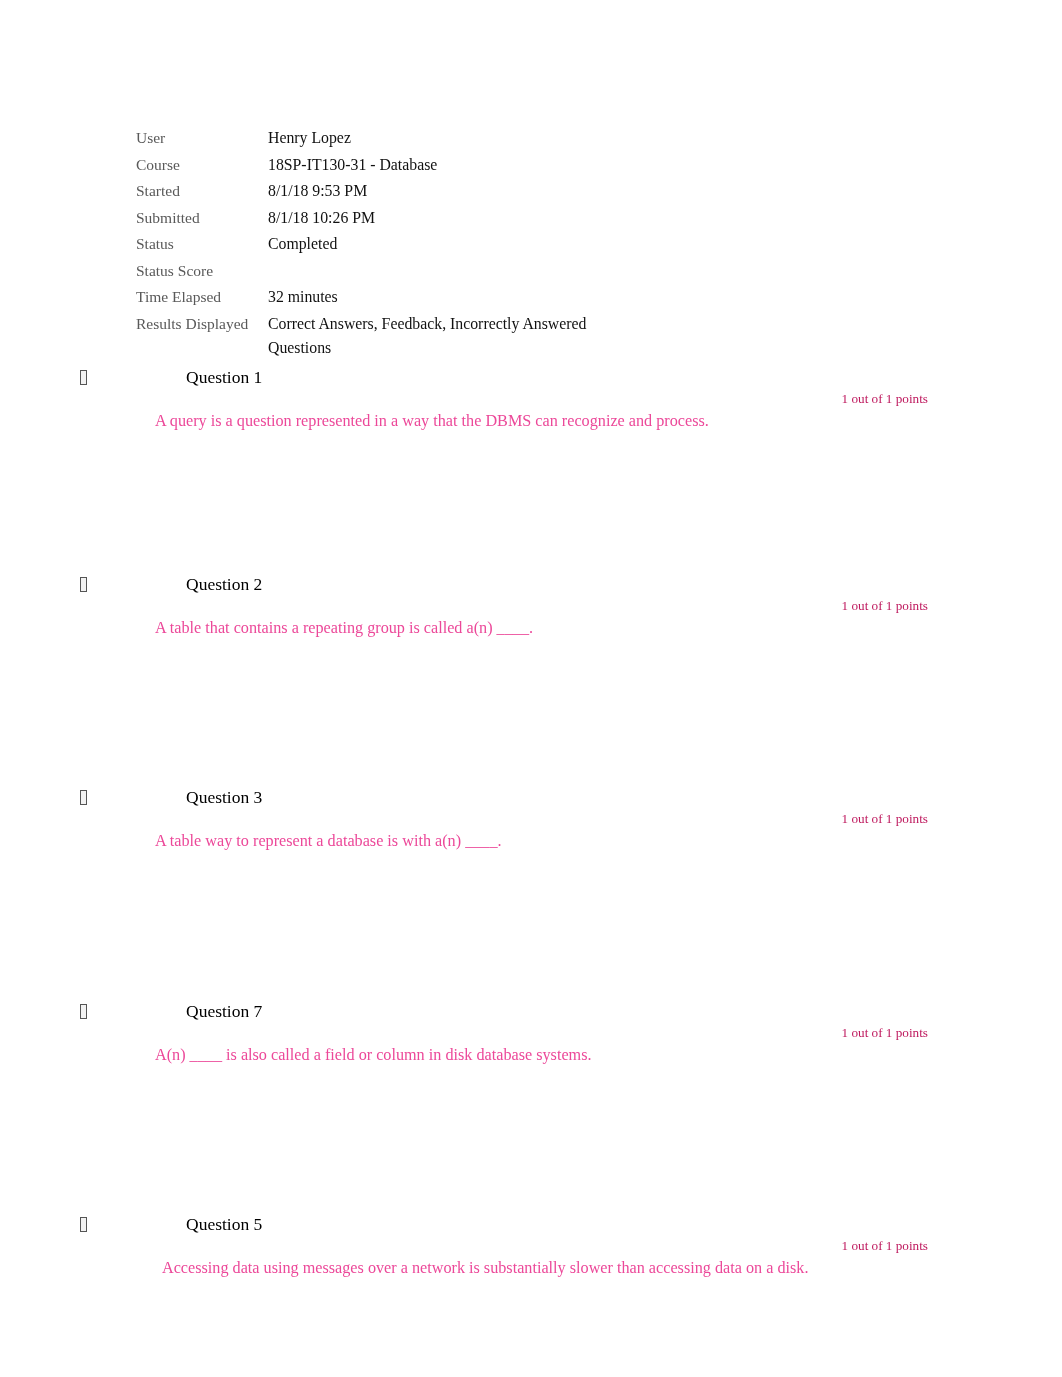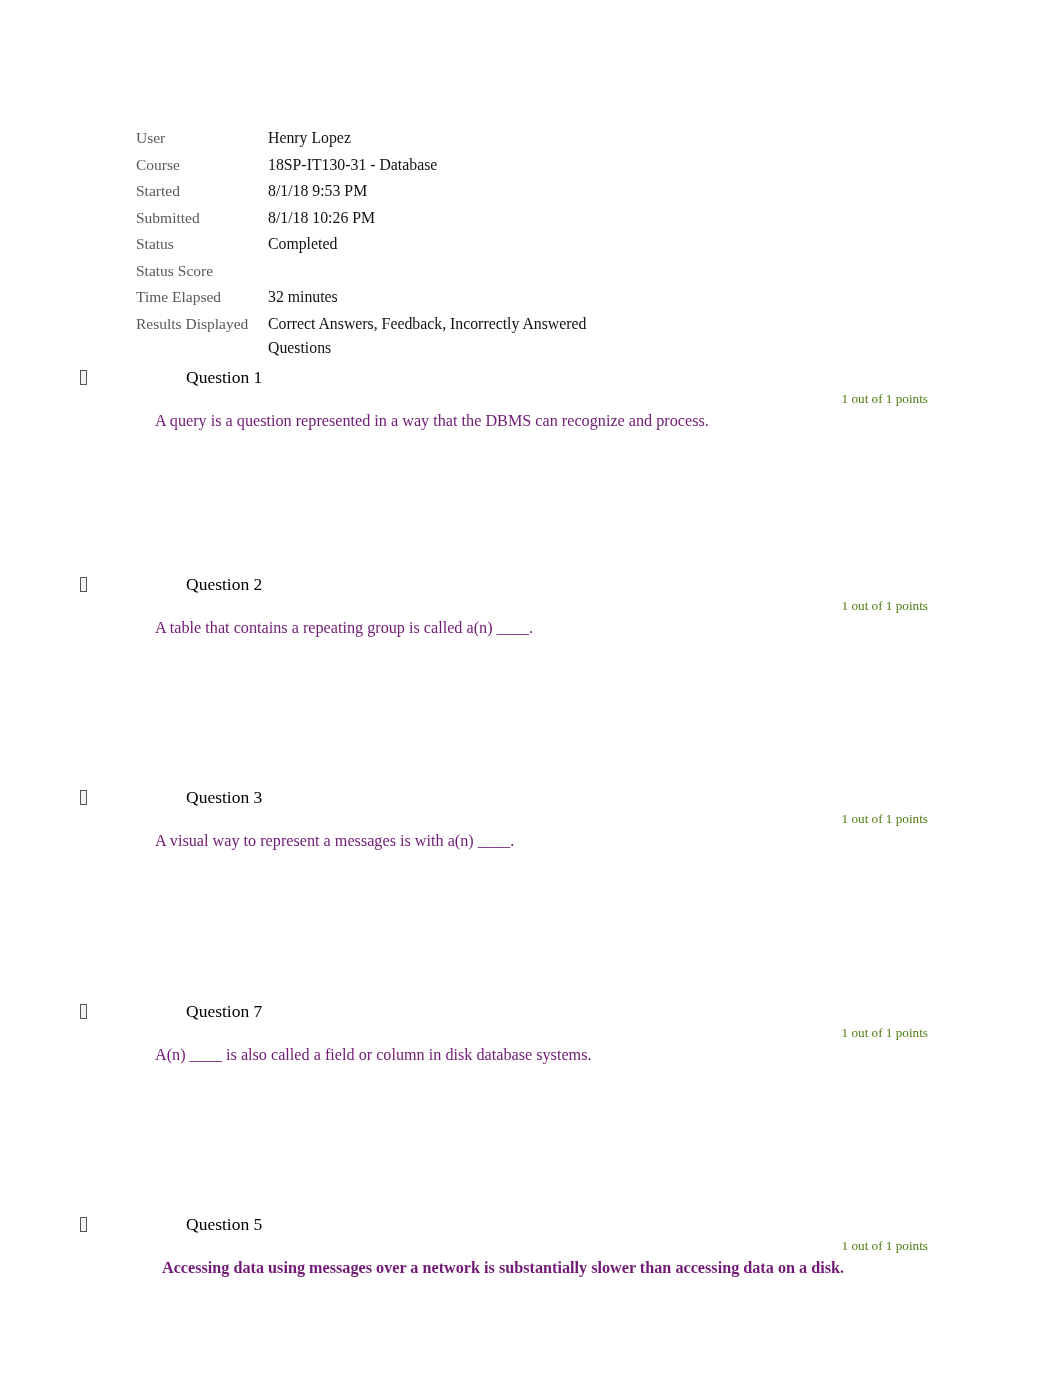--- a/index.html
+++ b/index.html
@@ -76,36 +76,35 @@
     line-height: 22px;
     color: #000000;
     white-space: nowrap;
   }
   .q-points {
     position: absolute;
     right: 134px;
     top: 24px;
     font-size: 13.2px;
     line-height: 18px;
-    color: #4d7c0f;
+    color: #be185d;
     white-space: nowrap;
     text-align: right;
   }
   .q-text {
     position: absolute;
     left: 155px;
     top: 44px;
     width: 760px;
     font-size: 16.2px;
     line-height: 22px;
-    color: #701a75;
+    color: #ec4899;
   }
   .q-text.indented {
     text-indent: 7px;
-    font-weight: bold;
   }
 </style>
 </head>
 <body>
 
 <div class="page">
 
   <div class="summary">
 
     <div class="summary-row">
@@ -161,21 +160,21 @@
     <span class="q-marker"></span>
     <div class="q-title">Question 2</div>
     <div class="q-points">1 out of 1 points</div>
     <div class="q-text">A table that contains a repeating group is called a(n) ____.</div>
   </div>
 
   <div class="question" style="top:786px;">
     <span class="q-marker"></span>
     <div class="q-title">Question 3</div>
     <div class="q-points">1 out of 1 points</div>
-    <div class="q-text">A visual way to represent a messages is with a(n) ____.</div>
+    <div class="q-text">A table way to represent a database is with a(n) ____.</div>
   </div>
 
   <div class="question" style="top:1000px;">
     <span class="q-marker"></span>
     <div class="q-title">Question 7</div>
     <div class="q-points">1 out of 1 points</div>
     <div class="q-text">A(n) ____ is also called a field or column in disk database systems.</div>
   </div>
 
   <div class="question" style="top:1213px;">

